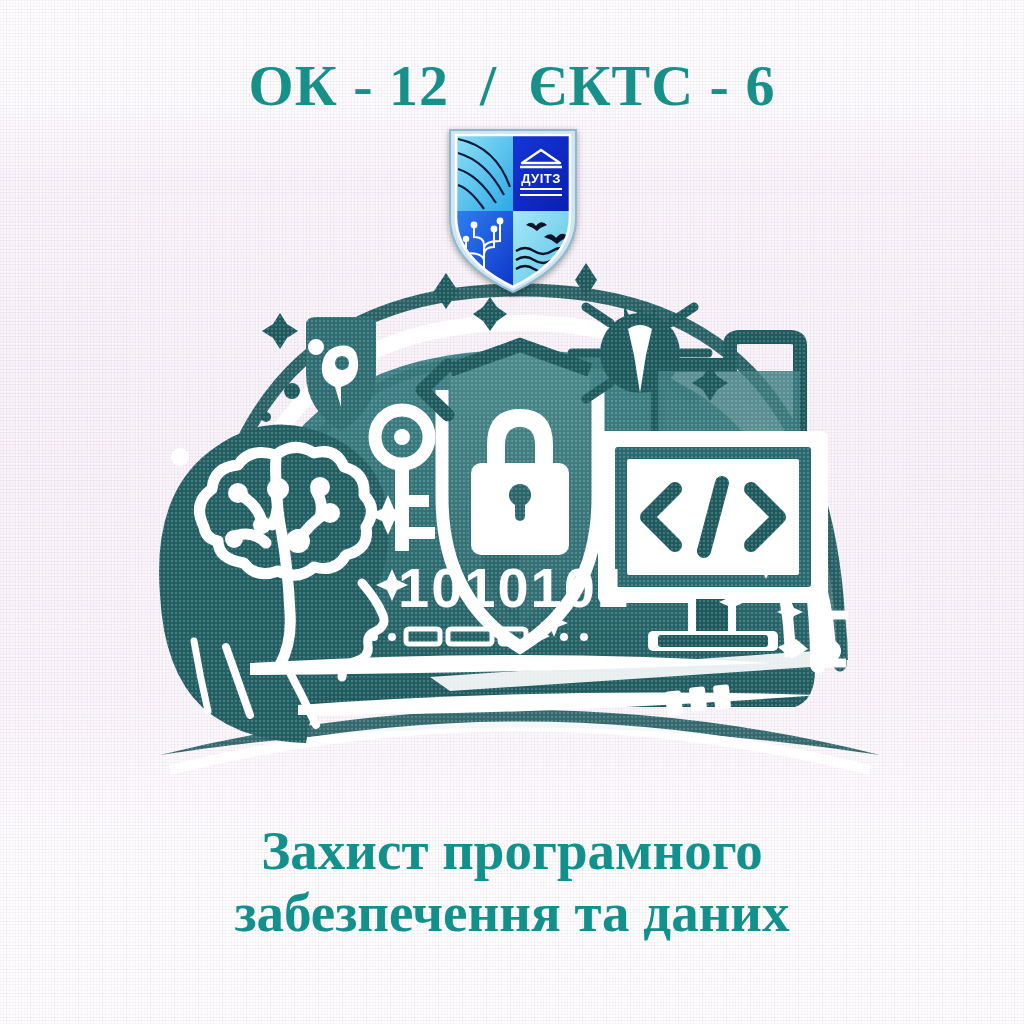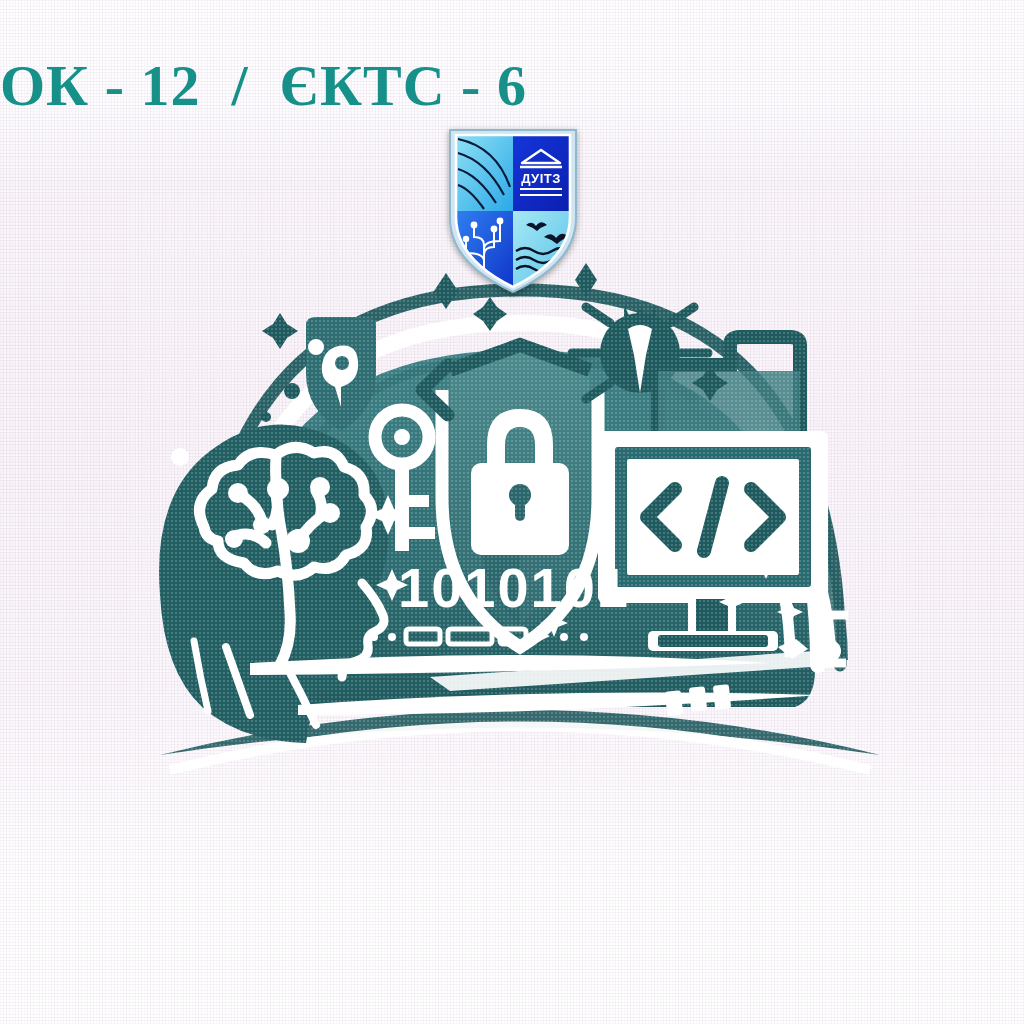--- a/index.html
+++ b/index.html
@@ -51,20 +51,21 @@
       repeating-linear-gradient(90deg,  rgba(255,255,255,0.5)  0 1px, rgba(255,255,255,0) 1px 4px);
     opacity: .6;
   }
 
   
   .header-line {
     position: absolute;
     top: 52px;
     left: 0;
     width: 1024px;
+    text-align: center;
     font-family: "Liberation Serif", serif;
     font-weight: bold;
     font-size: 58px;
     letter-spacing: 1px;
     color: #169089;
     white-space: pre;
     z-index: 6;
   }
 
   
@@ -396,14 +397,18 @@
           <path d="M76 126 q9 -6 18 0 t18 0 t18 0"></path>
           <path d="M76 135 q9 -6 18 0 t18 0 t18 0"></path>
           <path d="M76 144 q9 -6 18 0 t18 0 t18 0"></path>
         </g>
       </g>
 
       <path d="M16 10 L130 10 L130 92 Q130 134 73 162 Q16 134 16 92 Z" fill="none" stroke="#ffffff" stroke-width="2.6"></path>
     </svg>
   </div>
 
+  <div class="footer-title">
+    <span>Захист програмного</span>
+    <span class="l2">забезпечення та даних</span>
+  </div>
 
 </div>
 
 </body></html>

